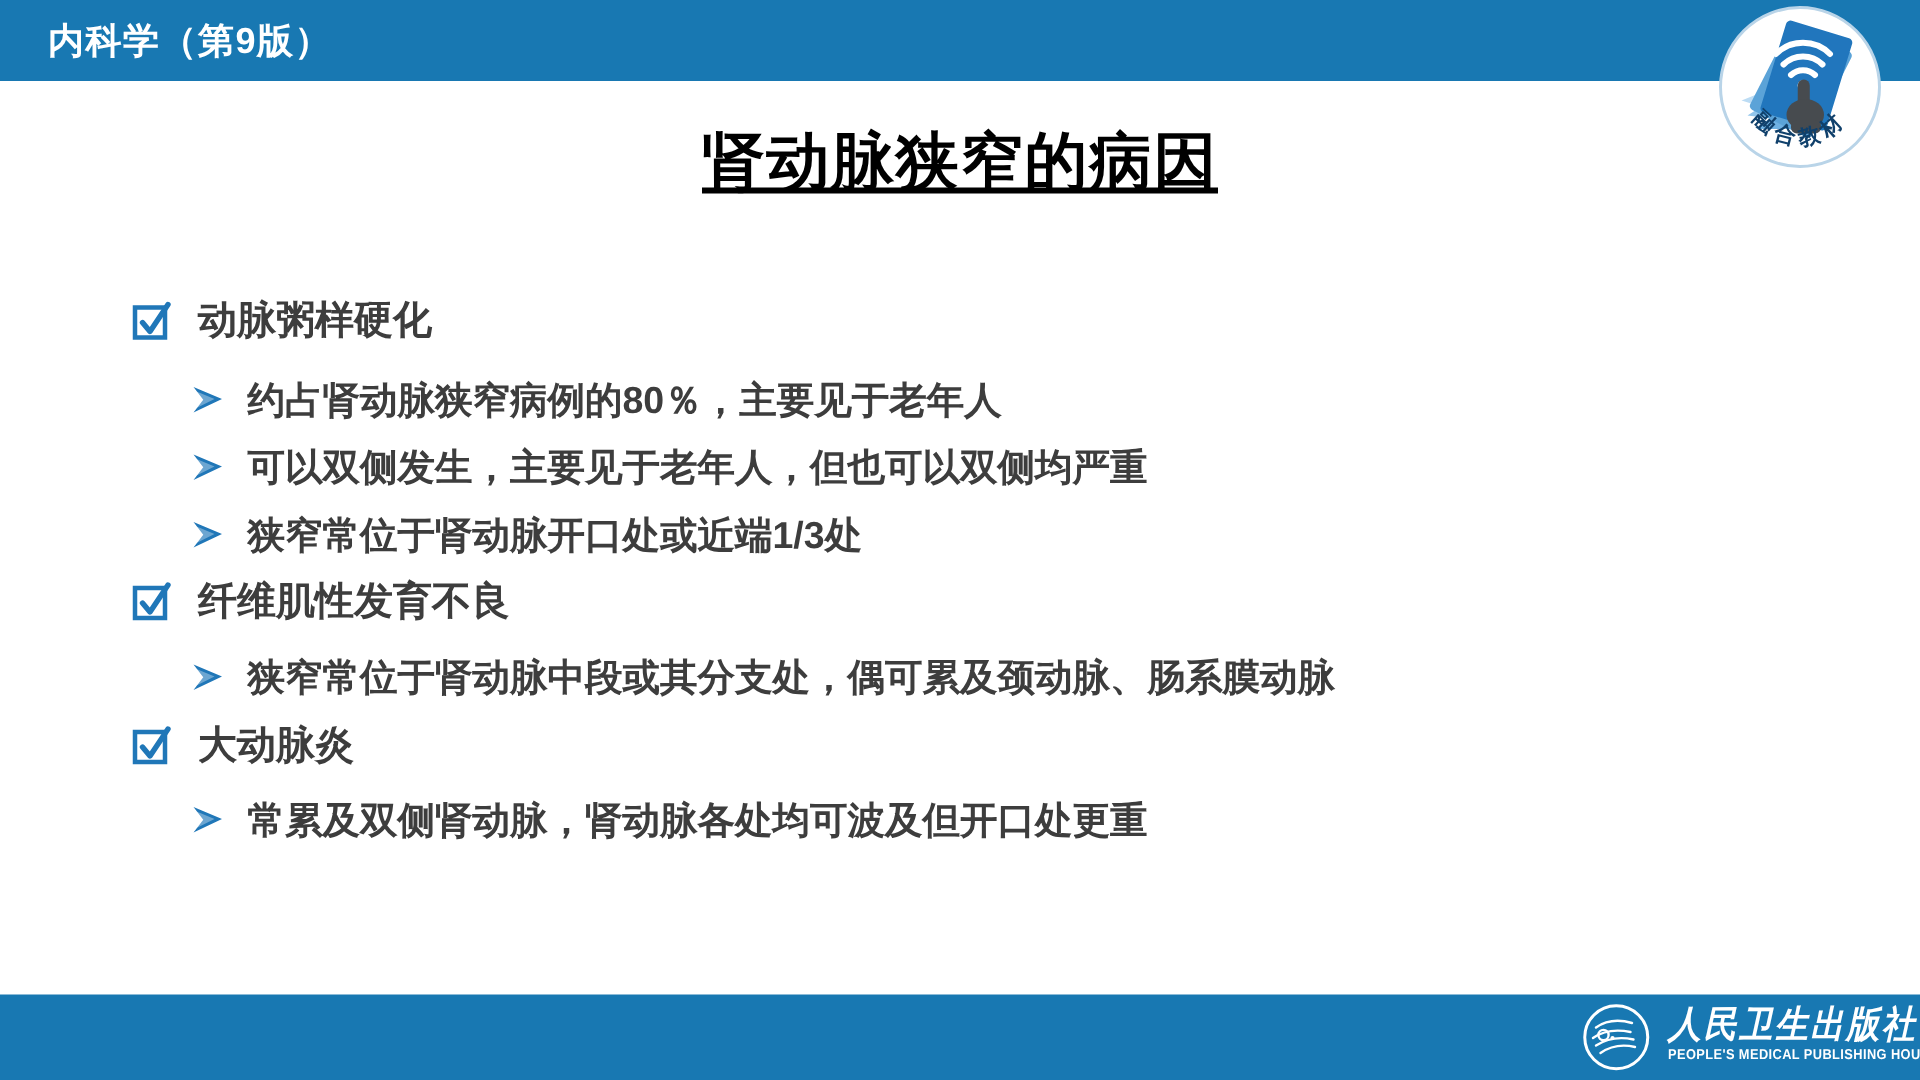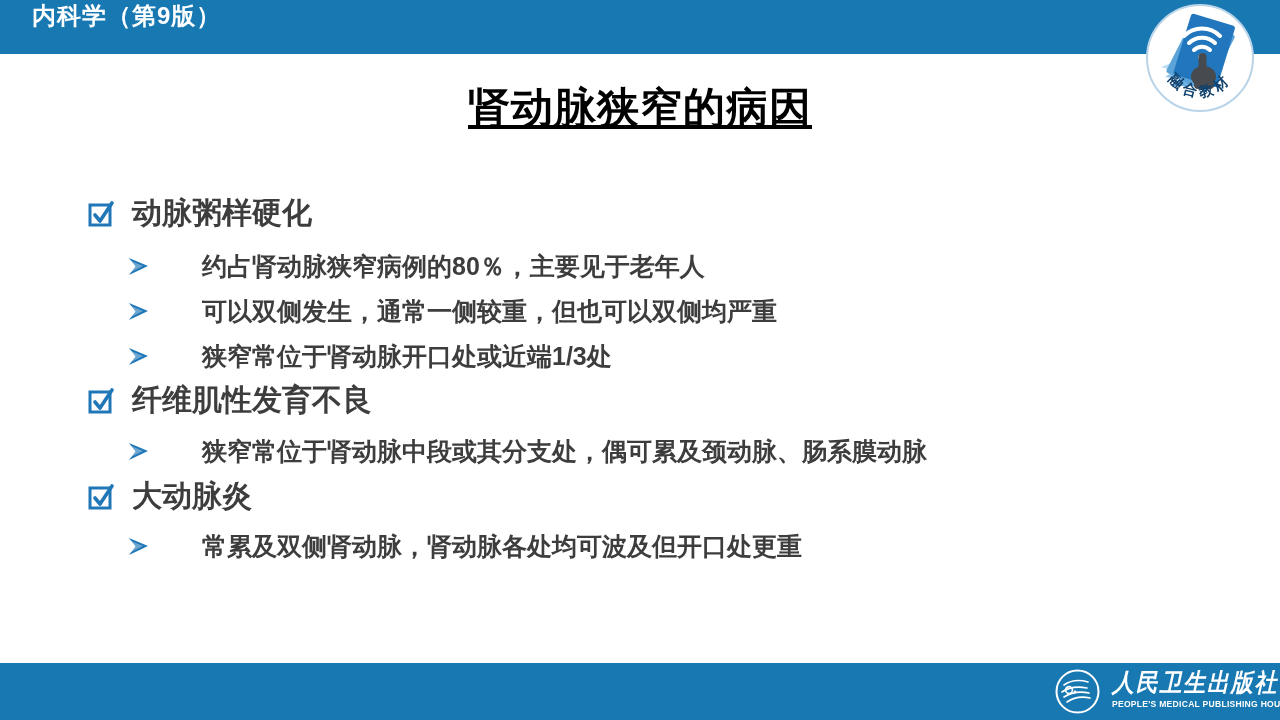--- a/index.html
+++ b/index.html
@@ -1,36 +1,36 @@
 <!DOCTYPE html>
 <html><head>
 <meta charset="utf-8">
 <style>
   html,body{margin:0;padding:0;background:#ffffff;}
   .slide{
     position:relative;width:1280px;height:720px;overflow:hidden;background:#ffffff;
     font-family:"Liberation Sans","DejaVu Sans",sans-serif;
   }
   
-  .topbar{position:absolute;left:0;top:0;width:1280px;height:54px;background:#1878b2;display:flex;align-items:flex-start;}
+  .topbar{position:absolute;left:0;top:0;width:1280px;height:54px;background:#1878b2;display:flex;align-items:center;}
   .topbar-title{color:#ffffff;font-size:24px;font-weight:700;margin-left:32px;letter-spacing:1px;}
   
   .badge{position:absolute;left:1145px;top:3px;width:110px;height:110px;}
   
   .slide-title{position:absolute;left:0;top:80px;width:1280px;text-align:center;
     font-size:42px;font-weight:800;color:#000000;letter-spacing:1px;text-decoration:underline;}
   
   .row{position:absolute;display:flex;align-items:center;height:34px;white-space:nowrap;}
   .row.main{left:88px;}
-  .row.sub{left:127px;gap:37px;}
+  .row.sub{left:127px;}
   .r1{top:196px}.r2{top:249px}.r3{top:294px}.r4{top:339px}
   .r5{top:383px}.r6{top:434px}.r7{top:479px}.r8{top:529px}
   .cicon{width:27px;height:27px;flex:0 0 27px;}
   .aicon{width:24px;height:24px;flex:0 0 24px;}
-  .main .btext{margin-left:17px;font-size:30px;font-weight:700;color:#3d3d3d;}
+  .main .btext{margin-left:17px;font-size:26px;font-weight:700;color:#3d3d3d;}
   .sub  .btext{margin-left:14px;font-size:25px;font-weight:700;color:#3d3d3d;}
   
   .footbar{position:absolute;left:0;top:663px;width:1280px;height:57px;background:#1878b2;}
   .pub-logo{position:absolute;left:1054px;top:668px;width:47px;height:47px;}
   .pub-cn{position:absolute;left:1112px;top:666px;color:#ffffff;font-size:25px;font-weight:700;
     font-style:italic;font-family:"Liberation Serif","DejaVu Serif",serif;
     transform:scaleX(0.88);transform-origin:left top;letter-spacing:2px;white-space:nowrap;}
   .pub-en{position:absolute;left:1112px;top:698px;color:#ffffff;font-size:9.5px;font-weight:700;
     transform:scaleX(0.9);transform-origin:left top;letter-spacing:0.3px;white-space:nowrap;}
 </style>
@@ -92,21 +92,21 @@
       <path d="M4 7 L16 12 L4 18" fill="#ffffff" opacity="0.35"></path>
     </svg>
     <span class="btext">约占肾动脉狭窄病例的80％，主要见于老年人</span>
   </div>
 
   <div class="row sub r3">
     <svg class="aicon" viewBox="0 0 24 24">
       <path d="M2 4 L21 12 L2 21 L8.5 12.5 Z" fill="#2077b8"></path>
       <path d="M4 7 L16 12 L4 18" fill="#ffffff" opacity="0.35"></path>
     </svg>
-    <span class="btext">可以双侧发生，通常一侧较重，但也可以双侧均严重</span>
+    <span class="btext">可以双侧发生，主要见于老年人，但也可以双侧均严重</span>
   </div>
 
   <div class="row sub r4">
     <svg class="aicon" viewBox="0 0 24 24">
       <path d="M2 4 L21 12 L2 21 L8.5 12.5 Z" fill="#2077b8"></path>
       <path d="M4 7 L16 12 L4 18" fill="#ffffff" opacity="0.35"></path>
     </svg>
     <span class="btext">狭窄常位于肾动脉开口处或近端1/3处</span>
   </div>
 

